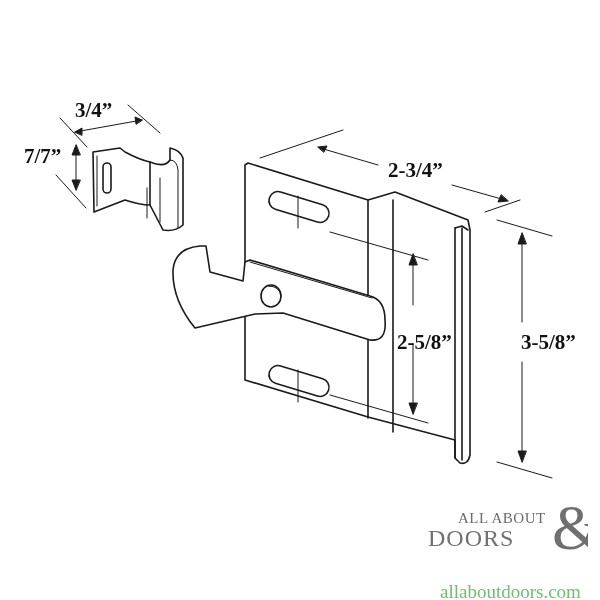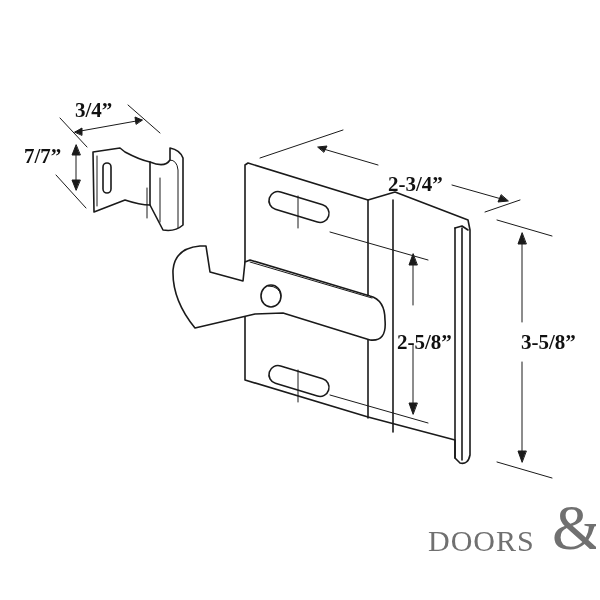--- a/index.html
+++ b/index.html
@@ -1,21 +1,21 @@
 <!DOCTYPE html>
 <html><head>
   <meta charset="utf-8">
   <style>
     html, body { margin: 0; padding: 0; background: #ffffff; }
-    .canvas { position: relative; width: 588px; height: 600px; overflow: hidden; background: #fff; padding-left: 8px; }
+    .canvas { position: relative; width: 588px; height: 600px; overflow: hidden; background: #fff; }
     svg.drawing { position: absolute; left: 0; top: 0; }
     .dim { position: absolute; font-family: "Liberation Serif", "DejaVu Serif", serif; font-weight: bold; color: #111; font-size: 21px; line-height: 1; white-space: nowrap; }
     .logo { position: absolute; left: 420px; top: 500px; width: 180px; height: 100px; font-family: "Liberation Serif", "DejaVu Serif", serif; }
     .logo .l1 { position: absolute; left: 38px; top: 10px; font-size: 15px; color: #6b6b6b; letter-spacing: 0.5px; }
-    .logo .l2 { position: absolute; left: 8px; top: 26px; font-size: 30px; color: #707070; letter-spacing: 1px; line-height: 1; }
+    .logo .l2 { position: absolute; left: 8px; top: 26px; font-size: 24px; color: #707070; letter-spacing: 1px; line-height: 1; }
     .logo .l3 { position: absolute; left: 4px; top: 53px; font-size: 30px; color: #707070; letter-spacing: 0.5px; line-height: 1; }
     .logo .amp { position: absolute; left: 132px; top: -4px; font-size: 64px; color: #707070; line-height: 1; }
     .logo .l4 { position: absolute; left: 20px; top: 82px; font-size: 19px; color: #6cc070; line-height: 1; }
   </style>
 </head>
 <body>
 
 <div class="canvas">
 
   <svg class="drawing" width="600" height="600" viewBox="0 0 600 600" fill="none" stroke="#1a1a1a" stroke-width="1.6" stroke-linejoin="round" stroke-linecap="round">
@@ -89,22 +89,24 @@
       <line x1="330" y1="395" x2="428" y2="423"></line>
       <line x1="413" y1="258" x2="413" y2="305"></line>
       <line x1="413" y1="344" x2="413" y2="412"></line>
       <path d="M413 254 L409 265 L417 265 Z" fill="#1a1a1a"></path>
       <path d="M413 414 L409 403 L417 403 Z" fill="#1a1a1a"></path>
     </g>
   </svg>
 
   <div class="dim" style="left:75px; top:100px;">3/4”</div>
   <div class="dim" style="left:24px; top:146px;">7/7”</div>
-  <div class="dim" style="left:388px; top:174px;">2-3/4”</div>
+  <div class="dim" style="left:388px; top:160px;">2-3/4”</div>
   <div class="dim" style="left:397px; top:332px;">2-5/8”</div>
   <div class="dim" style="left:521px; top:332px;">3-5/8”</div>
 
   <div class="logo">
     <span class="amp">&amp;</span>
+    <span class="l1">ALL ABOUT</span>
     <span class="l2">DOORS</span>
+    <span class="l4">allaboutdoors.com</span>
   </div>
 
 </div>
 
 </body></html>

